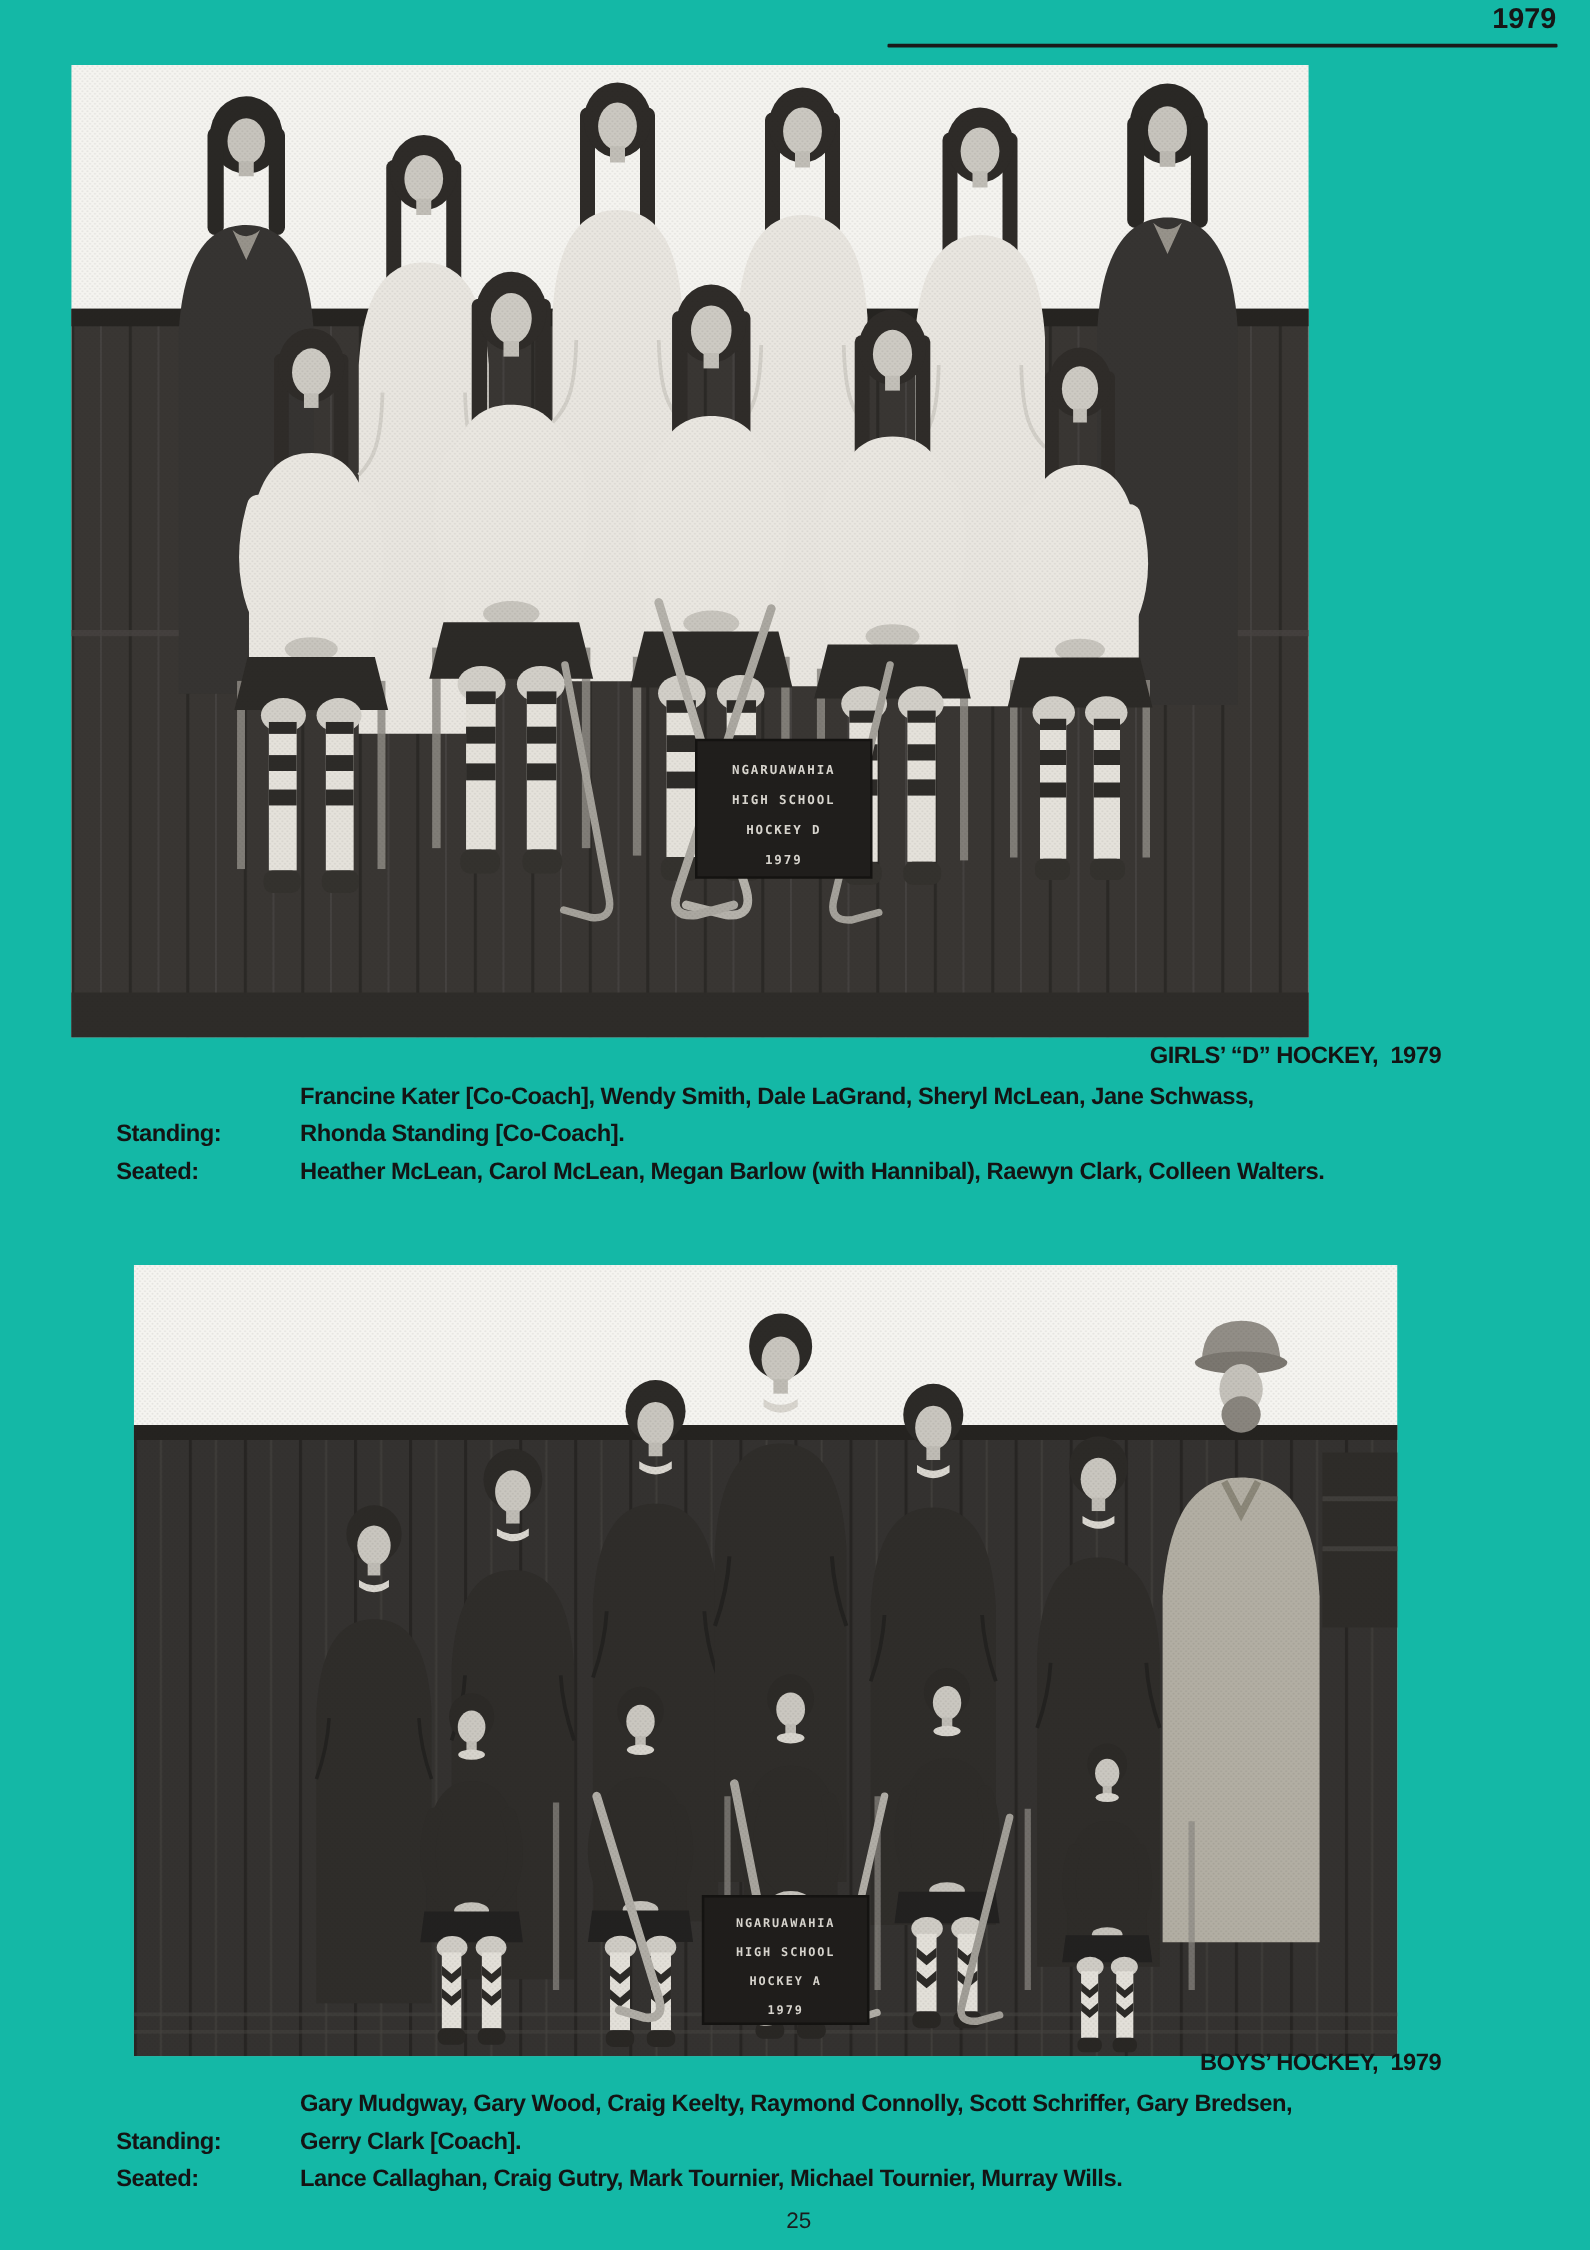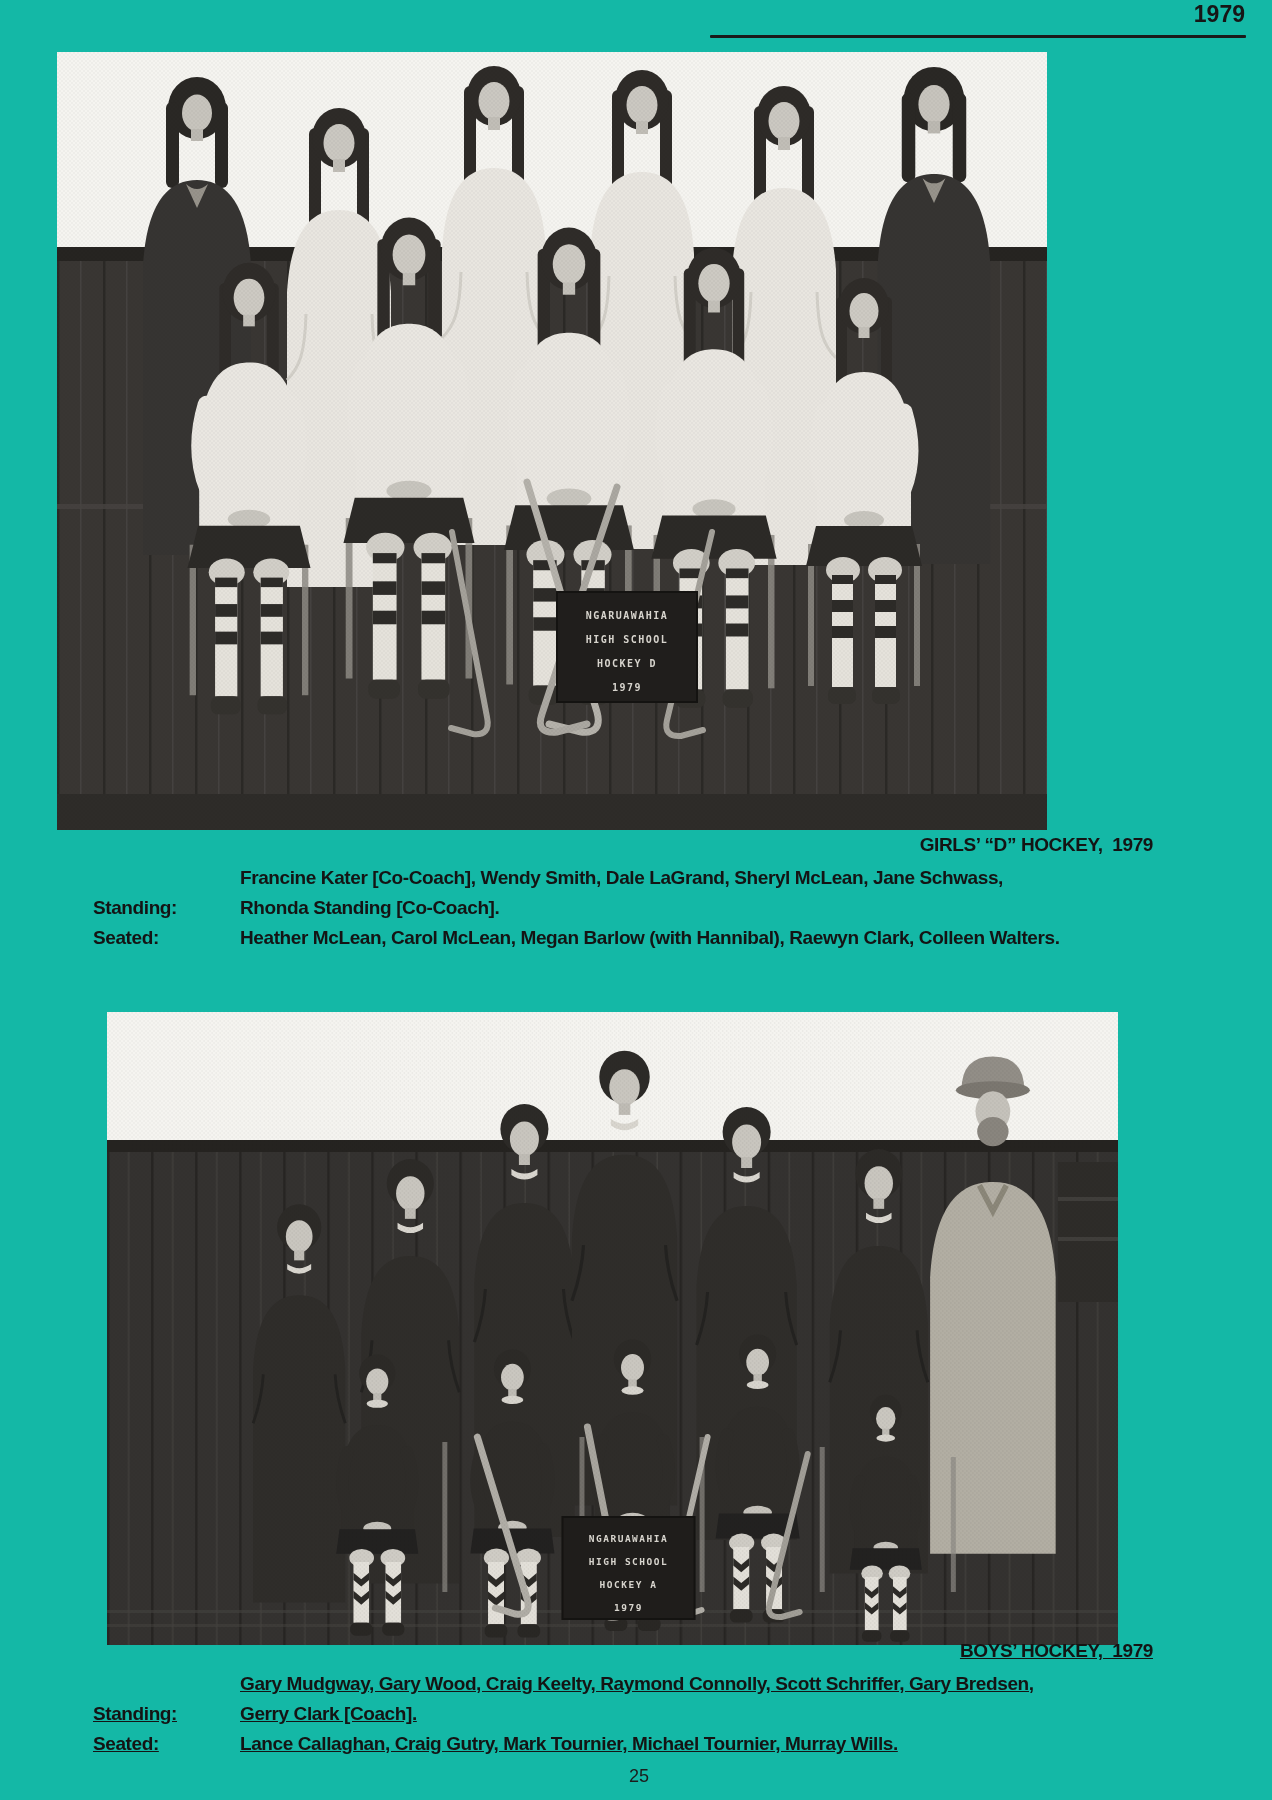--- a/index.html
+++ b/index.html
@@ -19,21 +19,21 @@
   .photo{ position:absolute; margin:12px; padding:0; line-height:0; }
   .photo-girls{ left:45px; top:40px; width:990px; height:778px; }
   .photo-boys { left:95px; top:1000px; width:1011px; height:633px; }
   .photo svg{ display:block; width:100%; height:100%; }
   .caption{
     position:absolute; left:93px; width:1092px;
     font-size:19px; font-weight:bold; letter-spacing:-0.4px;
     line-height:30px; color:#141414;
   }
   .caption-girls{ top:832px; }
-  .caption-boys { top:1638px;text-decoration:underline; }
+  .caption-boys { top:1638px; }
   .cap-title{
     text-align:right; line-height:26px; margin-bottom:5px;
     transform:translateX(-32px);
   }
   .cap-row{ display:flex; align-items:flex-end; }
   .cap-label{ width:107px; flex:0 0 107px; }
   .cap-text{ flex:1;margin-left:40px; }
   .page-number{
     position:absolute; top:1766px; left:0; width:1272px;
     text-align:center; font-size:18px; font-weight:500; color:#1c1c1c;

